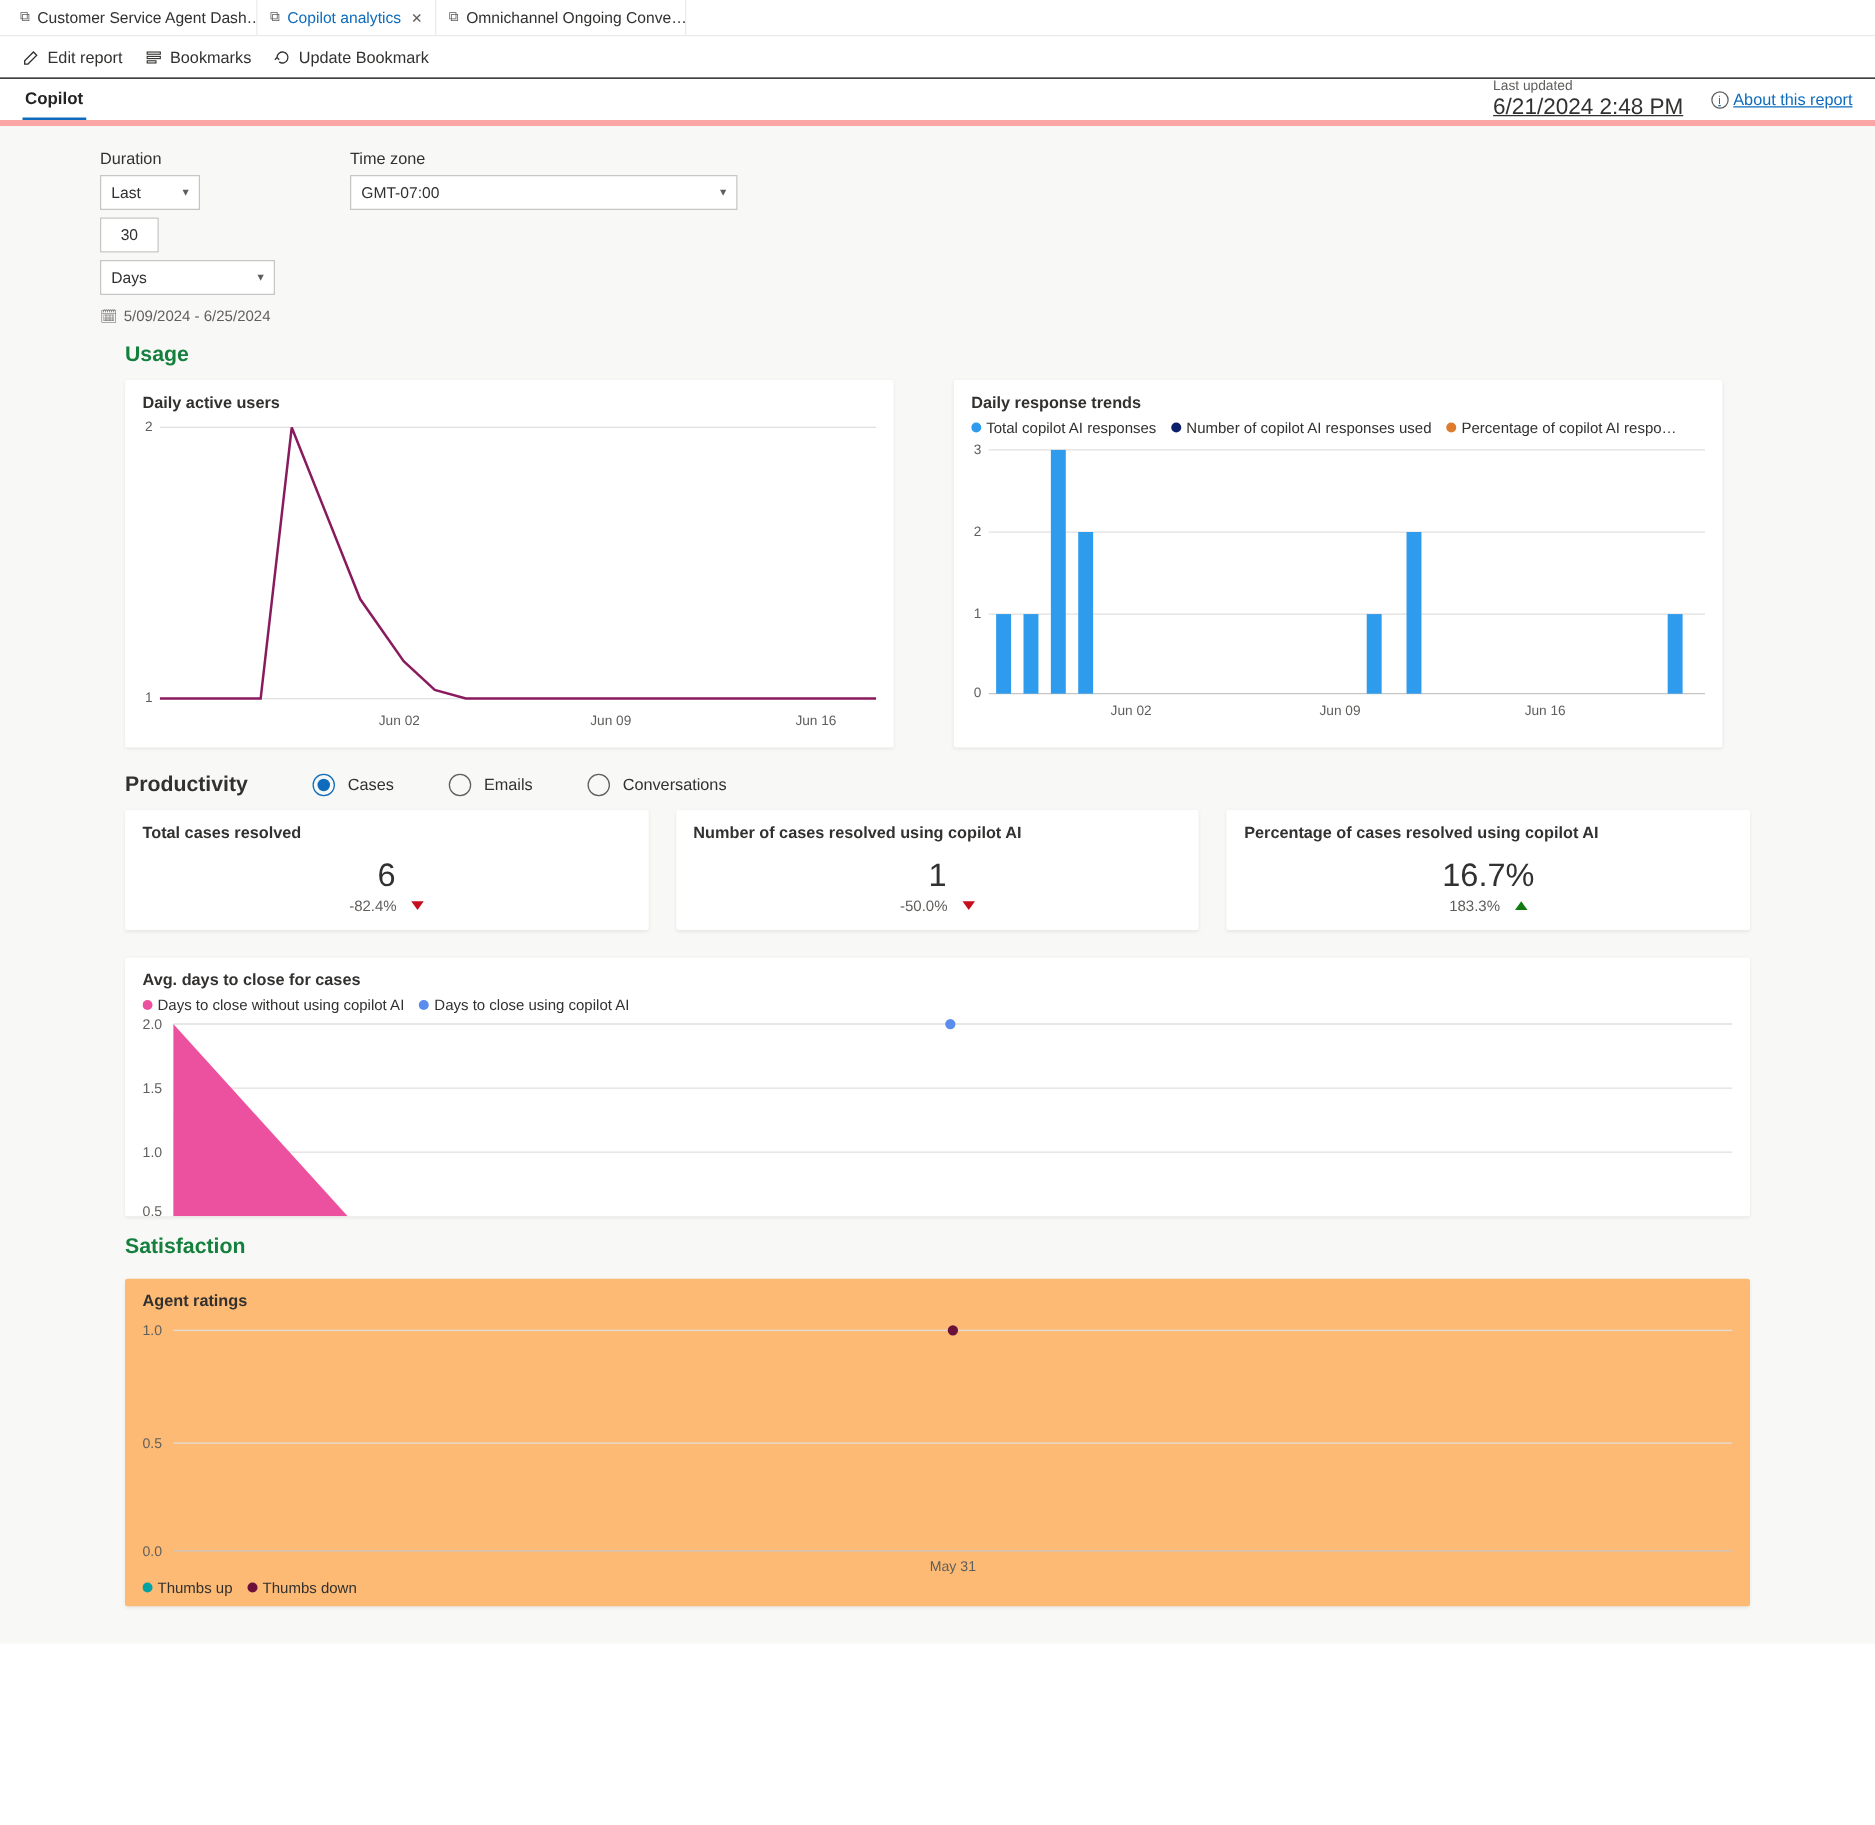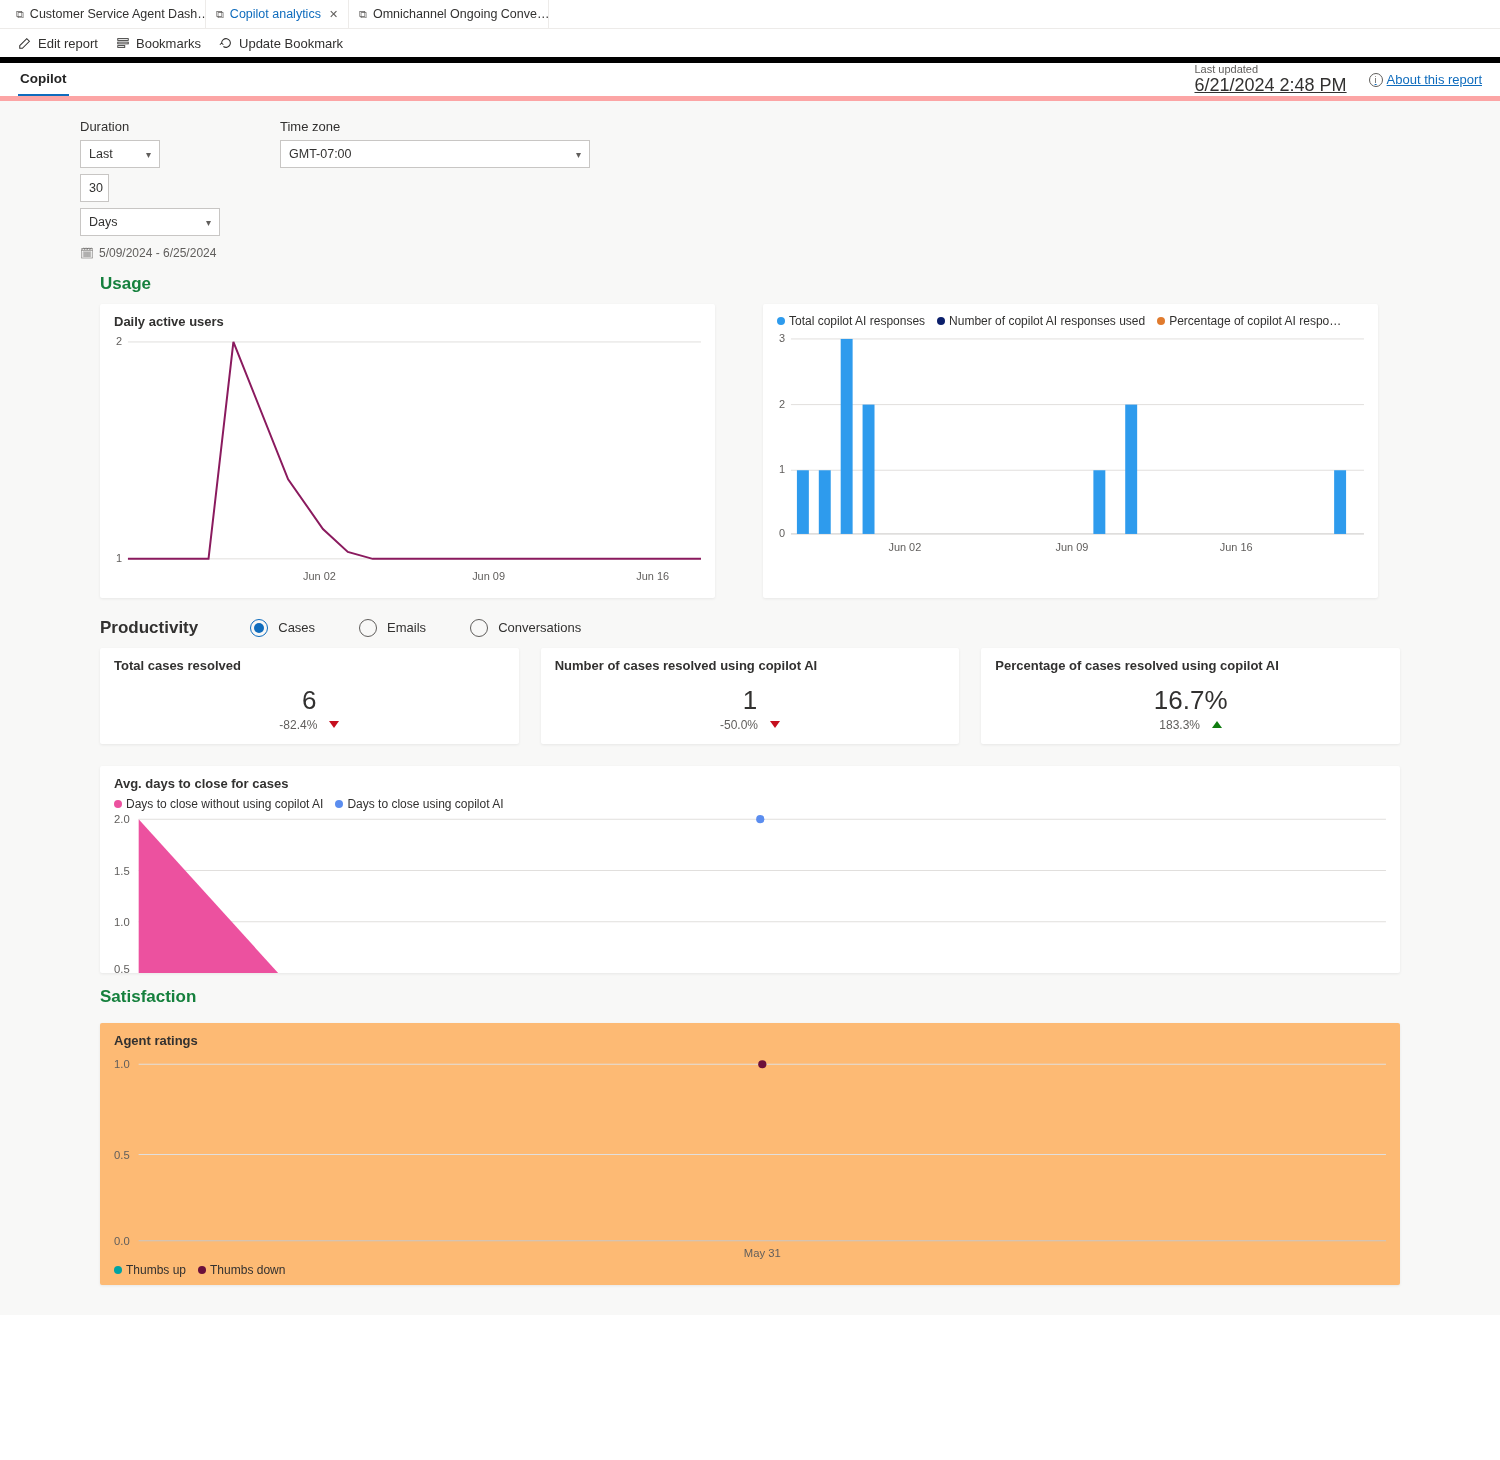--- a/index.html
+++ b/index.html
@@ -2,21 +2,21 @@
 <html><head>
 <meta charset="utf-8">
 <style>
 * { box-sizing: border-box; margin: 0; padding: 0; }
 body { font-family: "Segoe UI", Arial, sans-serif; font-size: 13px; color: #323130; background: #fff; width: 1500px; }
 .tabs-row { display: flex; align-items: center; border-bottom: 1px solid #edebe9; height: 29px; padding: 0 6px; }
 .tab { display: flex; align-items: center; padding: 0 10px; height: 100%; font-size: 12.5px; color: #323130; border-right: 1px solid #edebe9; white-space: nowrap; max-width: 200px; overflow: hidden; text-overflow: ellipsis; cursor: pointer; }
 .tab.active { color: #0f6cbd; }
 .tab .tab-icon { margin-right: 6px; color: #605e5c; font-size: 11px; }
 .tab .close-x { margin-left: 8px; color: #605e5c; font-size: 11px; }
-.toolbar { display: flex; align-items: center; gap: 18px; height: 34px; padding: 0 18px; border-bottom: 6px solid #000000; font-size: 13px; }
+.toolbar { display: flex; align-items: center; gap: 18px; height: 34px; padding: 0 18px; border-bottom: 1px solid #000000; font-size: 13px; }
 .toolbar-item { display: flex; align-items: center; gap: 6px; cursor: pointer; color: #323130; }
 .toolbar-item svg { width: 14px; height: 14px; }
 .subheader { display: flex; align-items: center; justify-content: space-between; height: 38px; padding: 0 18px; border-bottom: 5px solid #fca5a5; }
 .subheader-left { display: flex; gap: 8px; }
 .page-tab { font-size: 13.5px; font-weight: 600; padding: 8px 2px; border-bottom: 2.5px solid #0f6cbd; color: #242424; }
 .subheader-right { display: flex; align-items: center; gap: 22px; }
 .last-updated { text-align: left; }
 .last-updated .lbl { font-size: 11px; color: #605e5c; }
 .last-updated .val { font-size: 18px; text-decoration: underline; }
 .about-link { color: #0f6cbd; text-decoration: underline; display: flex; align-items: center; gap: 4px; cursor: pointer; font-size: 13px; }
@@ -119,21 +119,21 @@
 <div class="body-area">
 
   <div class="filters">
     <div class="filter-group">
       <div class="filter-label">Duration</div>
       <div class="filter-row">
         <div class="sel" style="width:80px">
           <span>Last</span>
           <span class="chev">▾</span>
         </div>
-        <div class="sel" style="width:29px;">
+        <div class="sel" style="width:47px;justify-content:center">
           <span>30</span>
         </div>
         <div class="sel" style="width:140px">
           <span>Days</span>
           <span class="chev">▾</span>
         </div>
       </div>
     </div>
     <div class="filter-group">
       <div class="filter-label">Time zone</div>
@@ -159,20 +159,21 @@
         <text x="2" y="228" class="axis-text">1</text>
         <line x1="14" y1="7" x2="590" y2="7" class="grid-line"></line>
         <line x1="14" y1="225" x2="590" y2="225" class="grid-line"></line>
         <polyline points="14,225 60,225 95,225 120,7 175,145 210,195 235,218 260,225 590,225" fill="none" stroke="#8a1a5e" stroke-width="2"></polyline>
         <text x="190" y="246" class="axis-text">Jun 02</text>
         <text x="360" y="246" class="axis-text">Jun 09</text>
         <text x="525" y="246" class="axis-text">Jun 16</text>
       </svg>
     </div>
     <div class="card" style="width:615px">
+      <div class="card-title">Daily response trends</div>
       <div class="legend">
         <span class="legend-item">
             <span class="legend-dot" style="background:#2e9bed"></span>
             <span>Total copilot AI responses</span>
           </span>
         <span class="legend-item">
             <span class="legend-dot" style="background:#0b1f6b"></span>
             <span>Number of copilot AI responses used</span>
           </span>
         <span class="legend-item">

